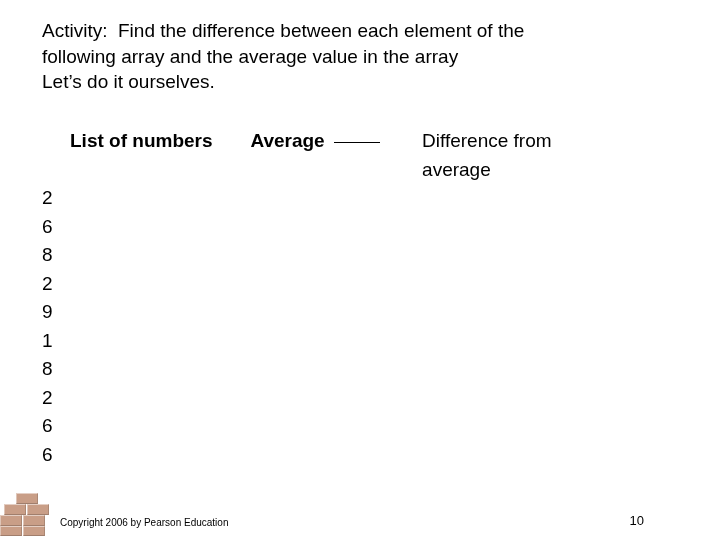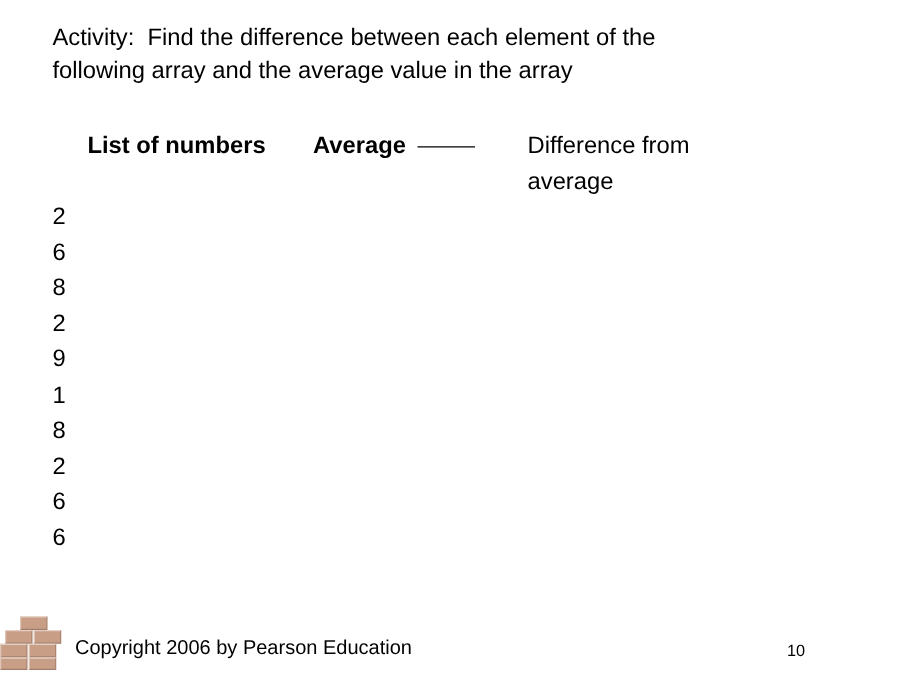--- a/index.html
+++ b/index.html
@@ -68,21 +68,21 @@
     margin-top: 0;
   }
   .num {
     font-size: 19px;
     line-height: 1.5;
   }
   .copyright {
     position: absolute;
     bottom: 12px;
     left: 60px;
-    font-size: 16px;
+    font-size: 10px;
     color: #000;
   }
   .page-num {
     position: absolute;
     bottom: 12px;
     right: 4px;
     font-size: 13px;
     color: #000;
   }
   .bricks {
@@ -106,20 +106,21 @@
 <body>
 
 <div class="slide">
 
   <div class="content">
 
     <div class="activity-text">
       <span>Activity:</span>&nbsp;
       <span>Find the difference between each element of the following array and the average value in the array</span>
     </div>
+    <div class="lets-do">Let’s do it ourselves.</div>
 
     <div class="table-area">
       <div class="header-row">
         <div class="col-header-1">List of numbers</div>
         <div class="col-header-2">
           <span>Average</span>
           <span class="blank-line"></span>
         </div>
         <div class="col-header-3">Difference from average</div>
       </div>

